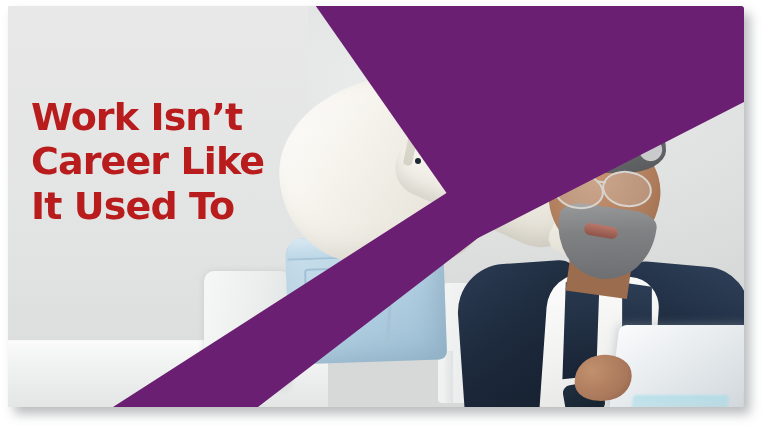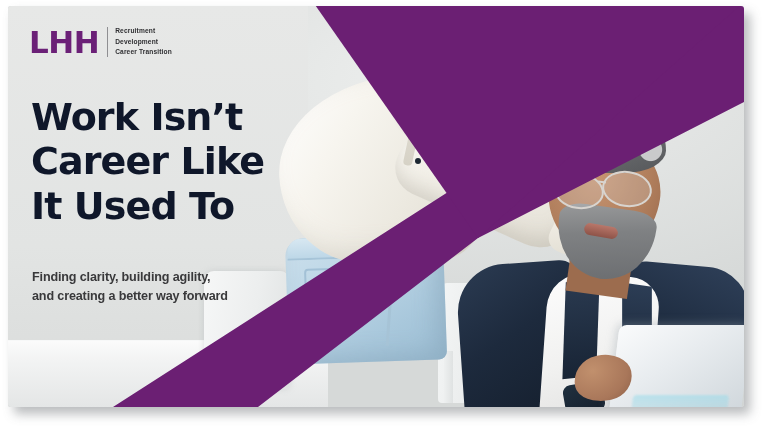--- a/index.html
+++ b/index.html
@@ -309,21 +309,21 @@
     margin: 0 7px 0 8px;
   }
   .logo-tag {
     display:flex; flex-direction:column; justify-content:center;
     font-size: 6.6px; font-weight: 700; color: #2f2f32;
     line-height: 1.62; letter-spacing: .15px;
   }
 
   .headline {
     position:absolute; left:23px; top:89px; width:300px;
-    color: #0f172a;
+    color: #b91c1c;
     font-family: "DejaVu Sans", sans-serif;
     font-size: 38px; font-weight: 700; line-height: 1.17;
     letter-spacing: -0.9px;
   }
   .headline div { white-space: nowrap; }
 
   .subhead {
     position:absolute; left:24px; top:262px; width:290px;
     color: #39393b;
     font-size: 12.6px; font-weight: 600; line-height: 1.48;
@@ -402,34 +402,21 @@
     </div>
   </div>
 
   <div class="swoosh">
     <svg viewBox="0 0 736 401" preserveAspectRatio="none" aria-hidden="true">
       <path d="M 736 -4 L 736 96 L 470 232 L 250 401 L 105 401 Z" fill="#6B1F73"></path>
       <path d="M 736 -4 L 305 -4 L 470 232 Z" fill="#6B1F73"></path>
     </svg>
   </div>
 
-  <div class="logo">
-    <div class="logo-mark">LHH</div>
-    <div class="logo-divider"></div>
-    <div class="logo-tag">
-      <span>Recruitment</span>
-      <span>Development</span>
-      <span>Career Transition</span>
-    </div>
-  </div>
 
   <div class="headline">
     <div>Work Isn’t</div>
     <div>Career Like</div>
     <div>It Used To</div>
   </div>
 
-  <div class="subhead">
-    <div>Finding clarity, building agility,</div>
-    <div>and creating a better way forward</div>
-  </div>
 
 </div>
 
 </body></html>

